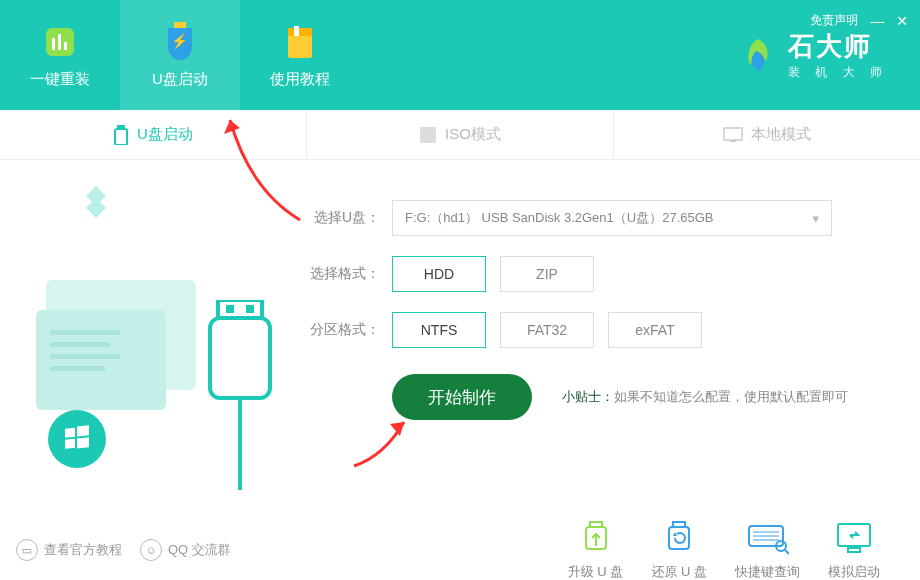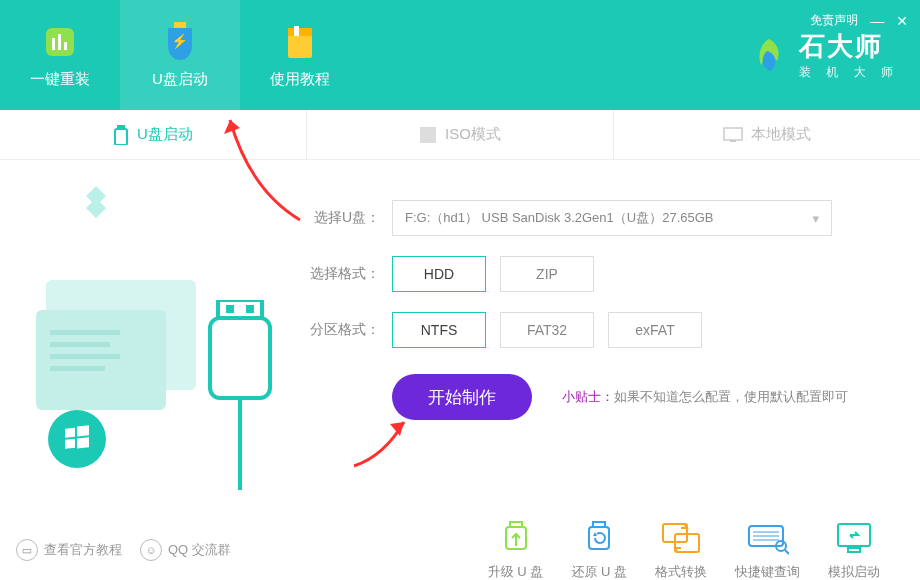--- a/index.html
+++ b/index.html
@@ -6,44 +6,44 @@
   body { font-family: "Microsoft YaHei", sans-serif; background: #fff; width: 920px; height: 580px; overflow: hidden; position: relative; }
   
   .header { background: linear-gradient(to right, #1cc9b5, #1cc9b5); height: 110px; display: flex; align-items: stretch; position: relative; }
   .window-controls { position: absolute; top: 12px; right: 12px; display: flex; align-items: center; gap: 12px; color: #fff; font-size: 12px; }
   .window-controls .ctrl { cursor: pointer; font-size: 14px; line-height: 1; }
   
   .nav-tab { width: 120px; display: flex; flex-direction: column; align-items: center; justify-content: center; color: #fff; font-size: 15px; gap: 8px; cursor: pointer; }
   .nav-tab.active { background: rgba(255,255,255,0.12); }
   .nav-icon { width: 40px; height: 40px; display: flex; align-items: center; justify-content: center; }
   
-  .logo-area { margin-left: auto; display: flex; align-items: center; gap: 10px; padding-right: 21px; color: #fff; }
+  .logo-area { margin-left: auto; display: flex; align-items: center; gap: 10px; padding-right: 32px; color: #fff; }
   .logo-text { display: flex; flex-direction: column; }
   .logo-title { font-size: 26px; font-weight: bold; letter-spacing: 2px; }
   .logo-sub { font-size: 12px; letter-spacing: 6px; opacity: 0.9; }
   
   .subtabs { height: 50px; display: flex; border-bottom: 1px solid #eee; }
   .subtab { flex: 1; display: flex; align-items: center; justify-content: center; gap: 8px; font-size: 15px; color: #bbb; border-right: 1px solid #eee; cursor: pointer; }
   .subtab.active { color: #1cc9b5; }
   .subtab:last-child { border-right: none; }
   
   .content { display: flex; height: 360px; }
   .illust { width: 300px; position: relative; }
   .form-area { flex: 1; padding: 40px 40px 0 0; }
   .form-row { display: flex; align-items: center; margin-bottom: 20px; }
   .form-label { width: 80px; color: #888; font-size: 14px; text-align: right; margin-right: 12px; }
   .select-box { flex: 1; max-width: 440px; height: 36px; border: 1px solid #ddd; display: flex; align-items: center; padding: 12px 12px; color: #888; font-size: 13px; cursor: pointer; position: relative; }
   .select-box::after { content: "▾"; position: absolute; right: 12px; color: #bbb; }
   .option-btn { width: 94px; height: 36px; border: 1px solid #ddd; display: flex; align-items: center; justify-content: center; font-size: 14px; color: #888; margin-right: 14px; cursor: pointer; }
   .option-btn.selected { border-color: #1cc9b5; color: #404040; }
   
   .start-row { display: flex; align-items: center; margin-top: 26px; margin-left: 92px; gap: 30px; }
-  .start-btn { width: 140px; height: 46px; background: #6d28d9; color: #fff; border-radius: 23px; display: flex; align-items: center; justify-content: center; font-size: 17px; cursor: pointer; }
+  .start-btn { width: 140px; height: 46px; background: #15803d; color: #fff; border-radius: 23px; display: flex; align-items: center; justify-content: center; font-size: 17px; cursor: pointer; }
   .tip { font-size: 13px; color: #888; }
-  .tip-label { color: #a21caf; }
+  .tip-label { color: #14532d; }
   
   .bottom-bar { height: 60px; display: flex; align-items: center; padding: 0 16px; }
   .bottom-link { display: flex; align-items: center; gap: 6px; color: #999; font-size: 13px; cursor: pointer; margin-right: 18px; }
   .link-icon { width: 22px; height: 22px; border: 1.5px solid #bbb; border-radius: 50%; display: flex; align-items: center; justify-content: center; font-size: 11px; }
   
   .tool-icons { margin-left: auto; display: flex; gap: 28px; padding-right: 24px; }
   .tool-item { display: flex; flex-direction: column; align-items: center; gap: 6px; color: #888; font-size: 13px; cursor: pointer; }
   .tool-icon { width: 42px; height: 38px; display: flex; align-items: center; justify-content: center; }
   
   
@@ -215,30 +215,20 @@
             <rect x="12" y="2" width="12" height="5" fill="none" stroke="#3aa0e8" stroke-width="2"></rect>
             <rect x="8" y="7" width="20" height="22" rx="3" fill="none" stroke="#3aa0e8" stroke-width="2"></rect>
             <path d="M14 18 a5 5 0 1 0 2 -4" fill="none" stroke="#3aa0e8" stroke-width="2"></path>
             <path d="M14 12 l-2 4 l4 0 z" fill="#3aa0e8"></path>
           </svg>
         </div>
       <span>还原 U 盘</span>
     </div>
     <div class="tool-item">
       <div class="tool-icon">
-          <svg width="40" height="36">
-            <rect x="2" y="4" width="24" height="18" rx="2" fill="none" stroke="#f5a623" stroke-width="2"></rect>
-            <rect x="14" y="14" width="24" height="18" rx="2" fill="none" stroke="#f5a623" stroke-width="2"></rect>
-            <path d="M20 8 l6 0 l-2 -3 M20 28 l-6 0 l2 3" fill="none" stroke="#f5a623" stroke-width="2"></path>
-          </svg>
-        </div>
-      <span>格式转换</span>
-    </div>
-    <div class="tool-item">
-      <div class="tool-icon">
           <svg width="44" height="36">
             <rect x="2" y="6" width="34" height="20" rx="3" fill="none" stroke="#3aa0e8" stroke-width="2"></rect>
             <line x1="6" y1="12" x2="32" y2="12" stroke="#3aa0e8"></line>
             <line x1="6" y1="16" x2="32" y2="16" stroke="#3aa0e8"></line>
             <line x1="6" y1="20" x2="32" y2="20" stroke="#3aa0e8"></line>
             <circle cx="34" cy="26" r="5" fill="none" stroke="#3aa0e8" stroke-width="2"></circle>
             <line x1="38" y1="30" x2="42" y2="34" stroke="#3aa0e8" stroke-width="2"></line>
           </svg>
         </div>
       <span>快捷键查询</span>

